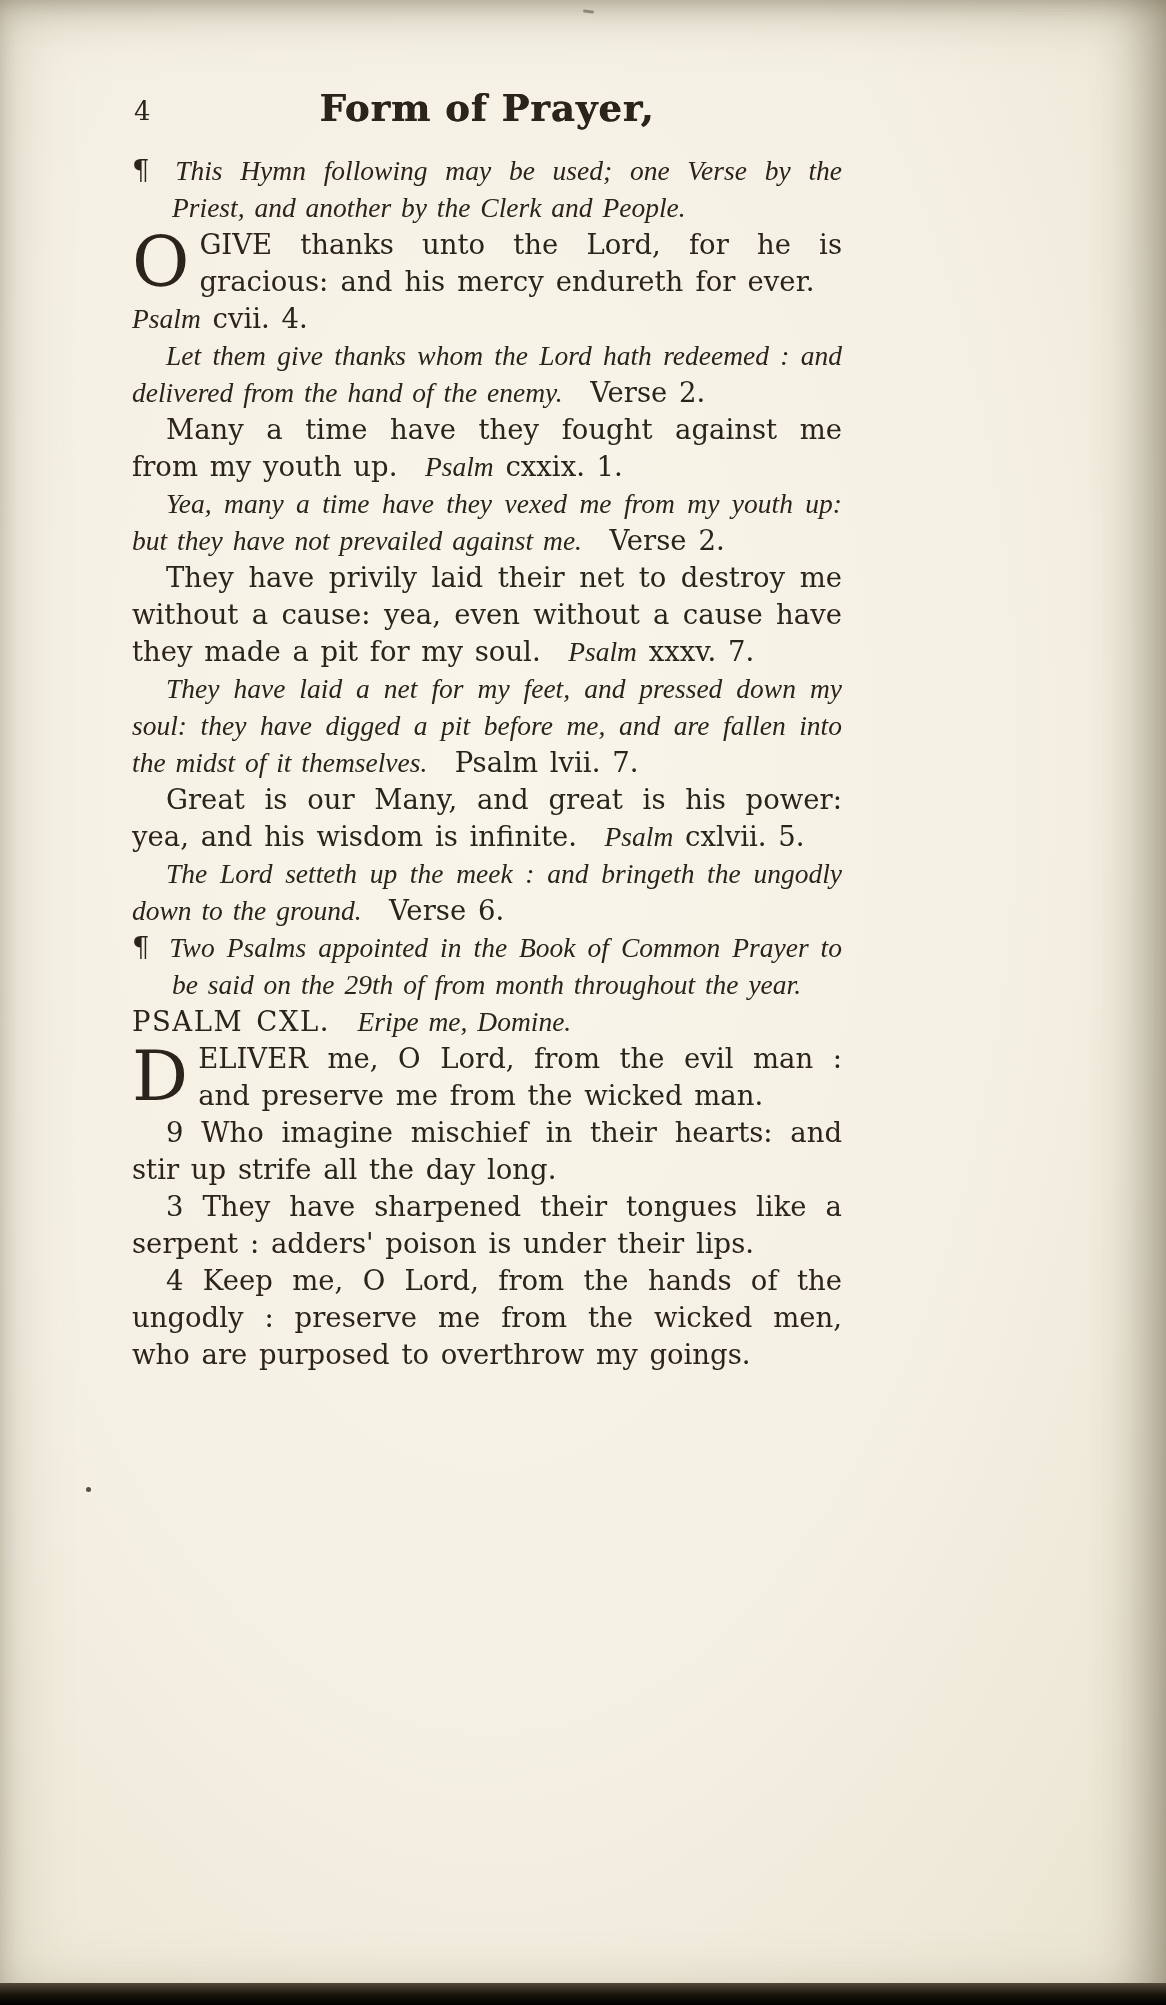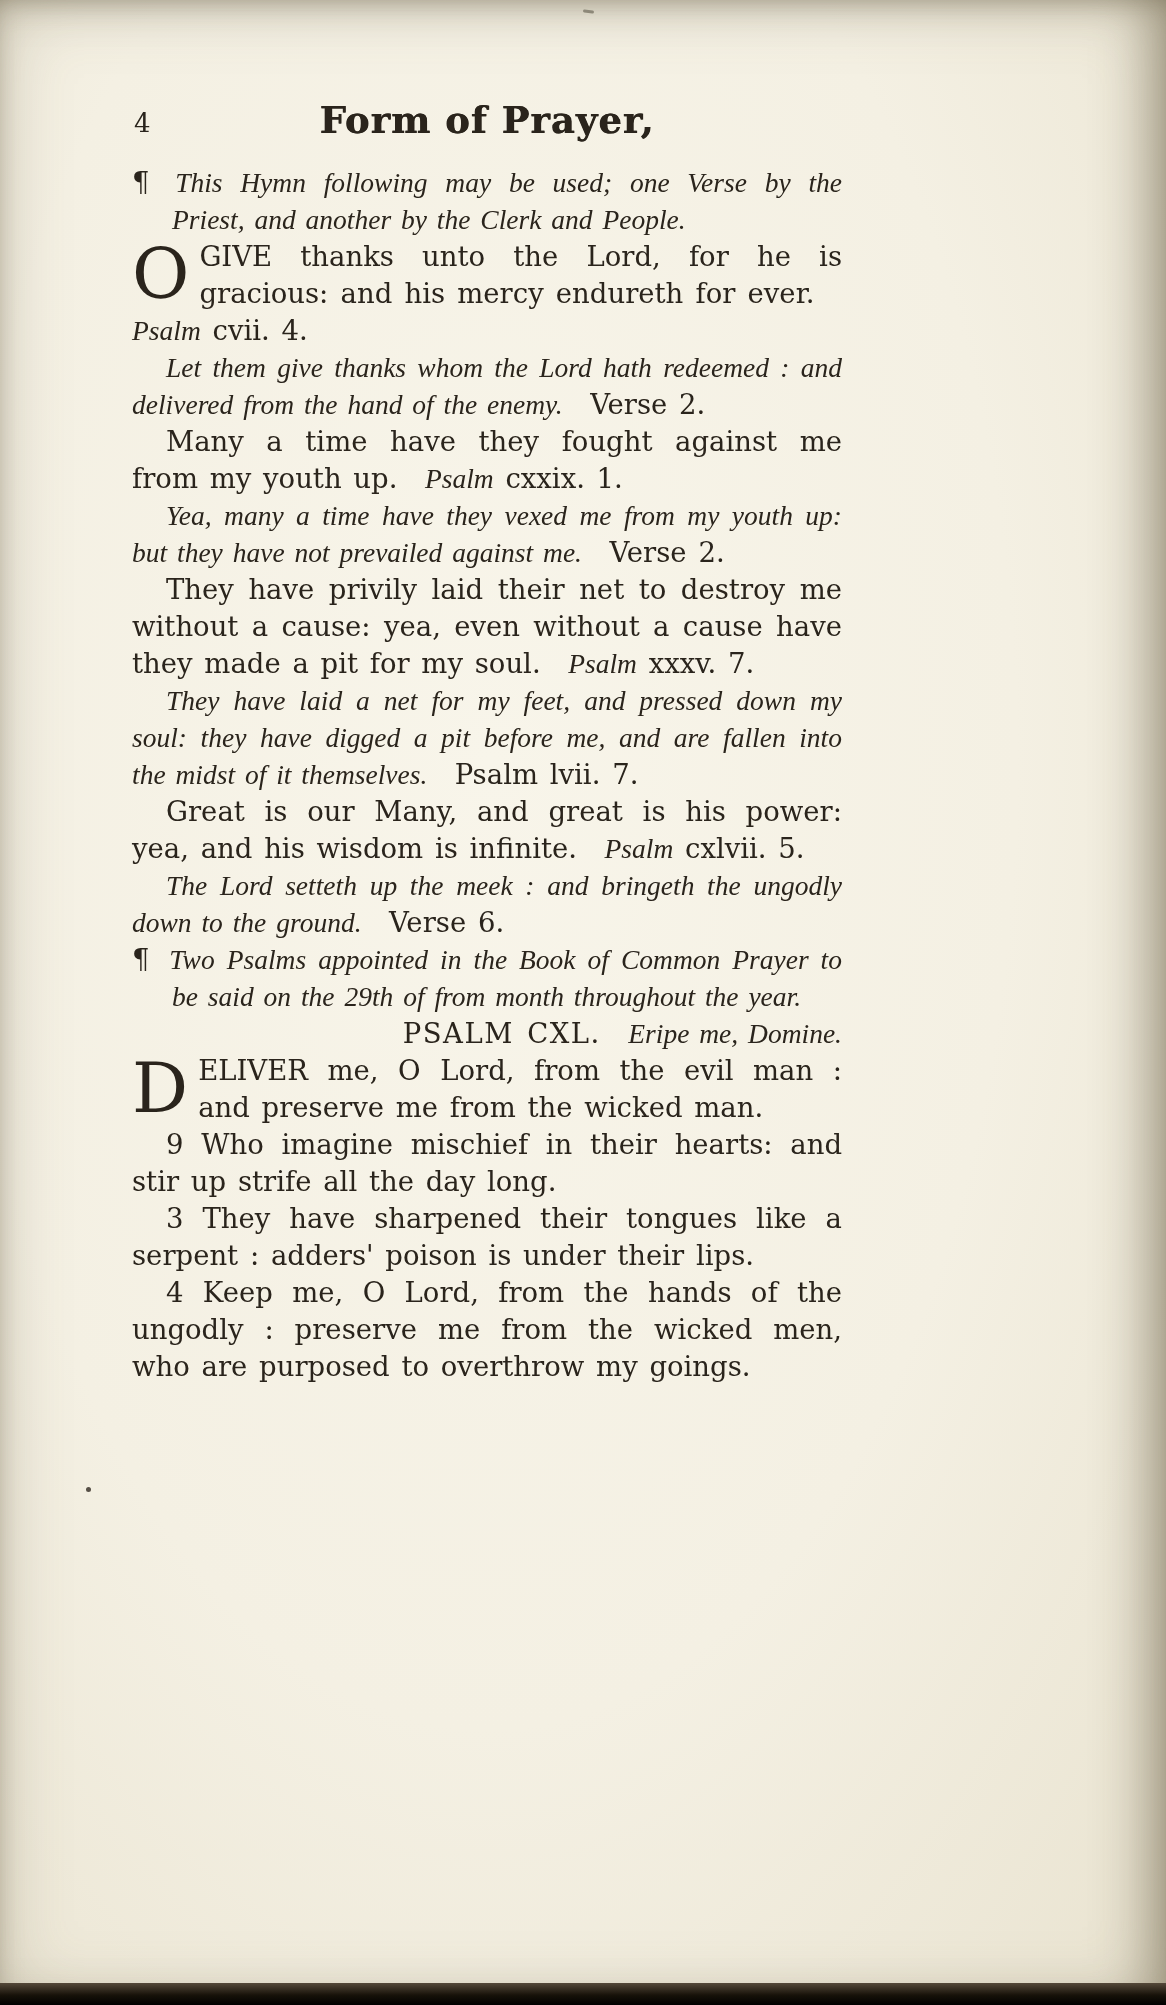--- a/index.html
+++ b/index.html
@@ -22,30 +22,29 @@
   }
 
   .page { padding:86px 324px 0 132px; }
 
   .header { position:relative; height:48px; margin-bottom:18px; }
   .pagenum { position:absolute; left:2px; top:10px; font-size:26px; }
   .title {
     display:block; text-align:center;
     font-size:37px; font-weight:bold; letter-spacing:1px;
     text-shadow:0.6px 0 0 currentColor;
-    margin-top:12px;
   }
 
   .text { font-size:27.5px; line-height:37px; word-spacing:3px; }
 
   .text p { margin:0; }
   .p-verse   { text-indent:34px; text-align:justify; }
   .p-drop    { text-align:justify; }
   .p-rubric  { margin:16px 0 10px; text-align:justify; padding-left:40px; text-indent:-40px; }
-  .p-heading { text-align:right; margin:12px 0 4px; text-indent:0; }
+  .p-heading { text-align:left; margin:12px 0 4px; text-indent:0; }
   .p-heading .rm { letter-spacing:1.5px; }
 
   .it { font-style:italic;font-family:Liberation Serif, serif; }
   .rm { font-style:normal; }
   .pilcrow { font-style:normal; padding-right:6px; }
 
   .dropcap {
     float:left;
     font-size:70px; line-height:62px;
     padding:5px 10px 0 0;

